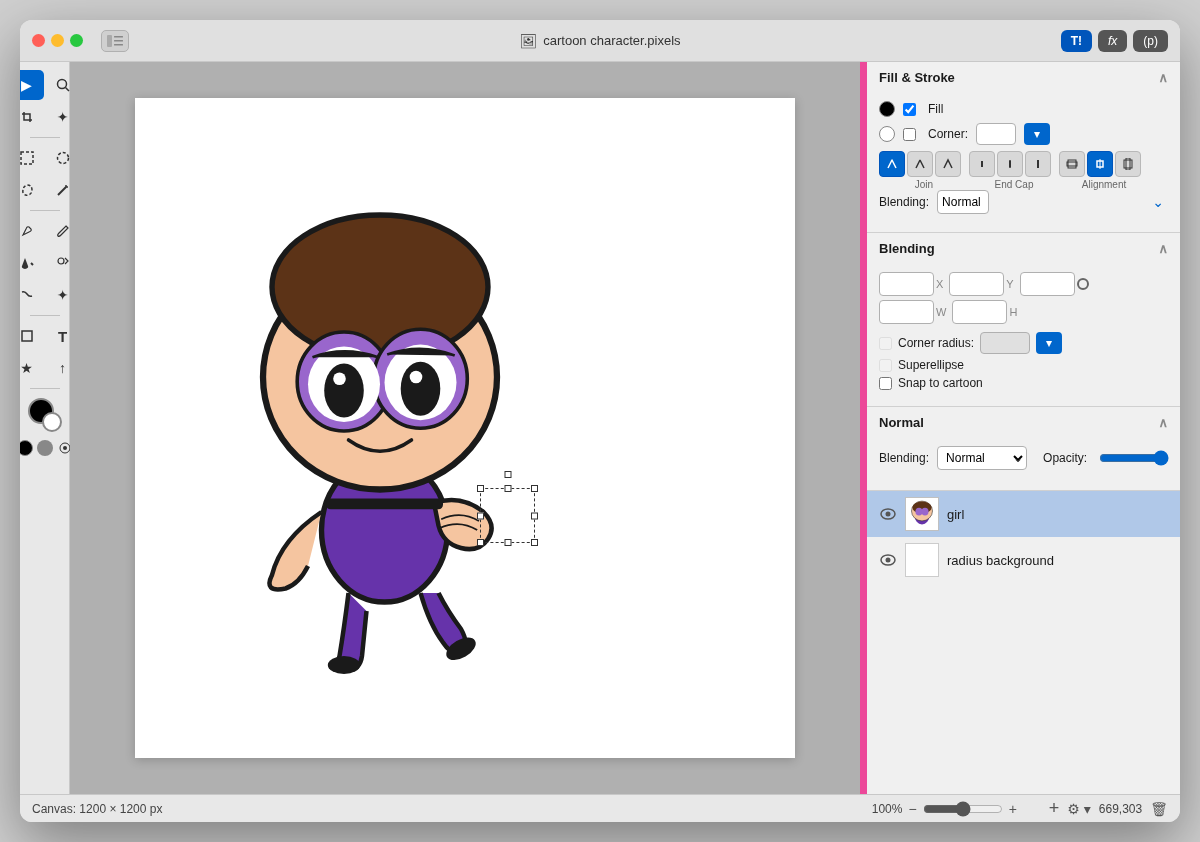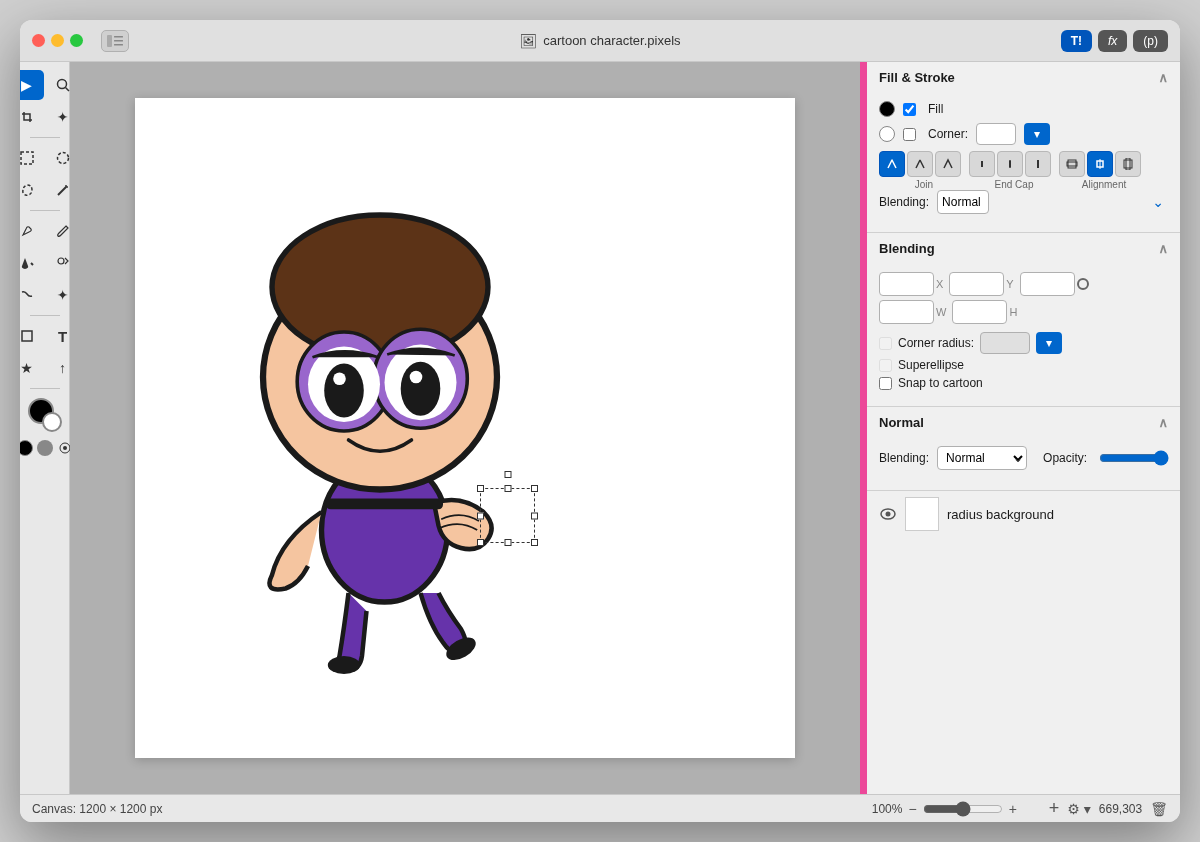--- a/index.html
+++ b/index.html
@@ -890,20 +890,38 @@
               </select>
             </div>
             <span style="margin-left:8px;">Opacity:</span>
             <input type="range" class="opacity-slider" min="0" max="100" value="100" style="margin-left: 4px;">
             <span style="margin-left:4px;font-size:12px;">100%</span>
           </div>
         </div>
       </div>
 
       <div style="flex:1;">
+        <div class="layer-item selected">
+          <span class="eye-icon">
+            <svg width="16" height="12" viewBox="0 0 16 12">
+                <ellipse cx="8" cy="6" rx="7" ry="5" fill="none" stroke="#555" stroke-width="1.5"></ellipse>
+                <circle cx="8" cy="6" r="2.5" fill="#555"></circle>
+              </svg>
+          </span>
+          <div class="layer-thumb">
+            <svg width="30" height="30" viewBox="0 0 100 100">
+              <ellipse cx="50" cy="55" rx="25" ry="30" fill="#6633aa"></ellipse>
+              <ellipse cx="50" cy="40" rx="35" ry="33" fill="#f5c5a0" stroke="#333" stroke-width="2"></ellipse>
+              <ellipse cx="50" cy="28" rx="32" ry="20" fill="#5c3317"></ellipse>
+              <ellipse cx="40" cy="42" rx="12" ry="13" fill="#9966cc"></ellipse>
+              <ellipse cx="60" cy="42" rx="12" ry="13" fill="#9966cc"></ellipse>
+            </svg>
+          </div>
+          <span class="layer-name">girl</span>
+        </div>
         <div class="layer-item">
           <span class="eye-icon">
             <svg width="16" height="12" viewBox="0 0 16 12">
                 <ellipse cx="8" cy="6" rx="7" ry="5" fill="none" stroke="#555" stroke-width="1.5"></ellipse>
                 <circle cx="8" cy="6" r="2.5" fill="#555"></circle>
               </svg>
           </span>
           <div class="layer-thumb" style="background:white;border:1px solid #ccc;"></div>
           <span class="layer-name">radius background</span>
         </div>

